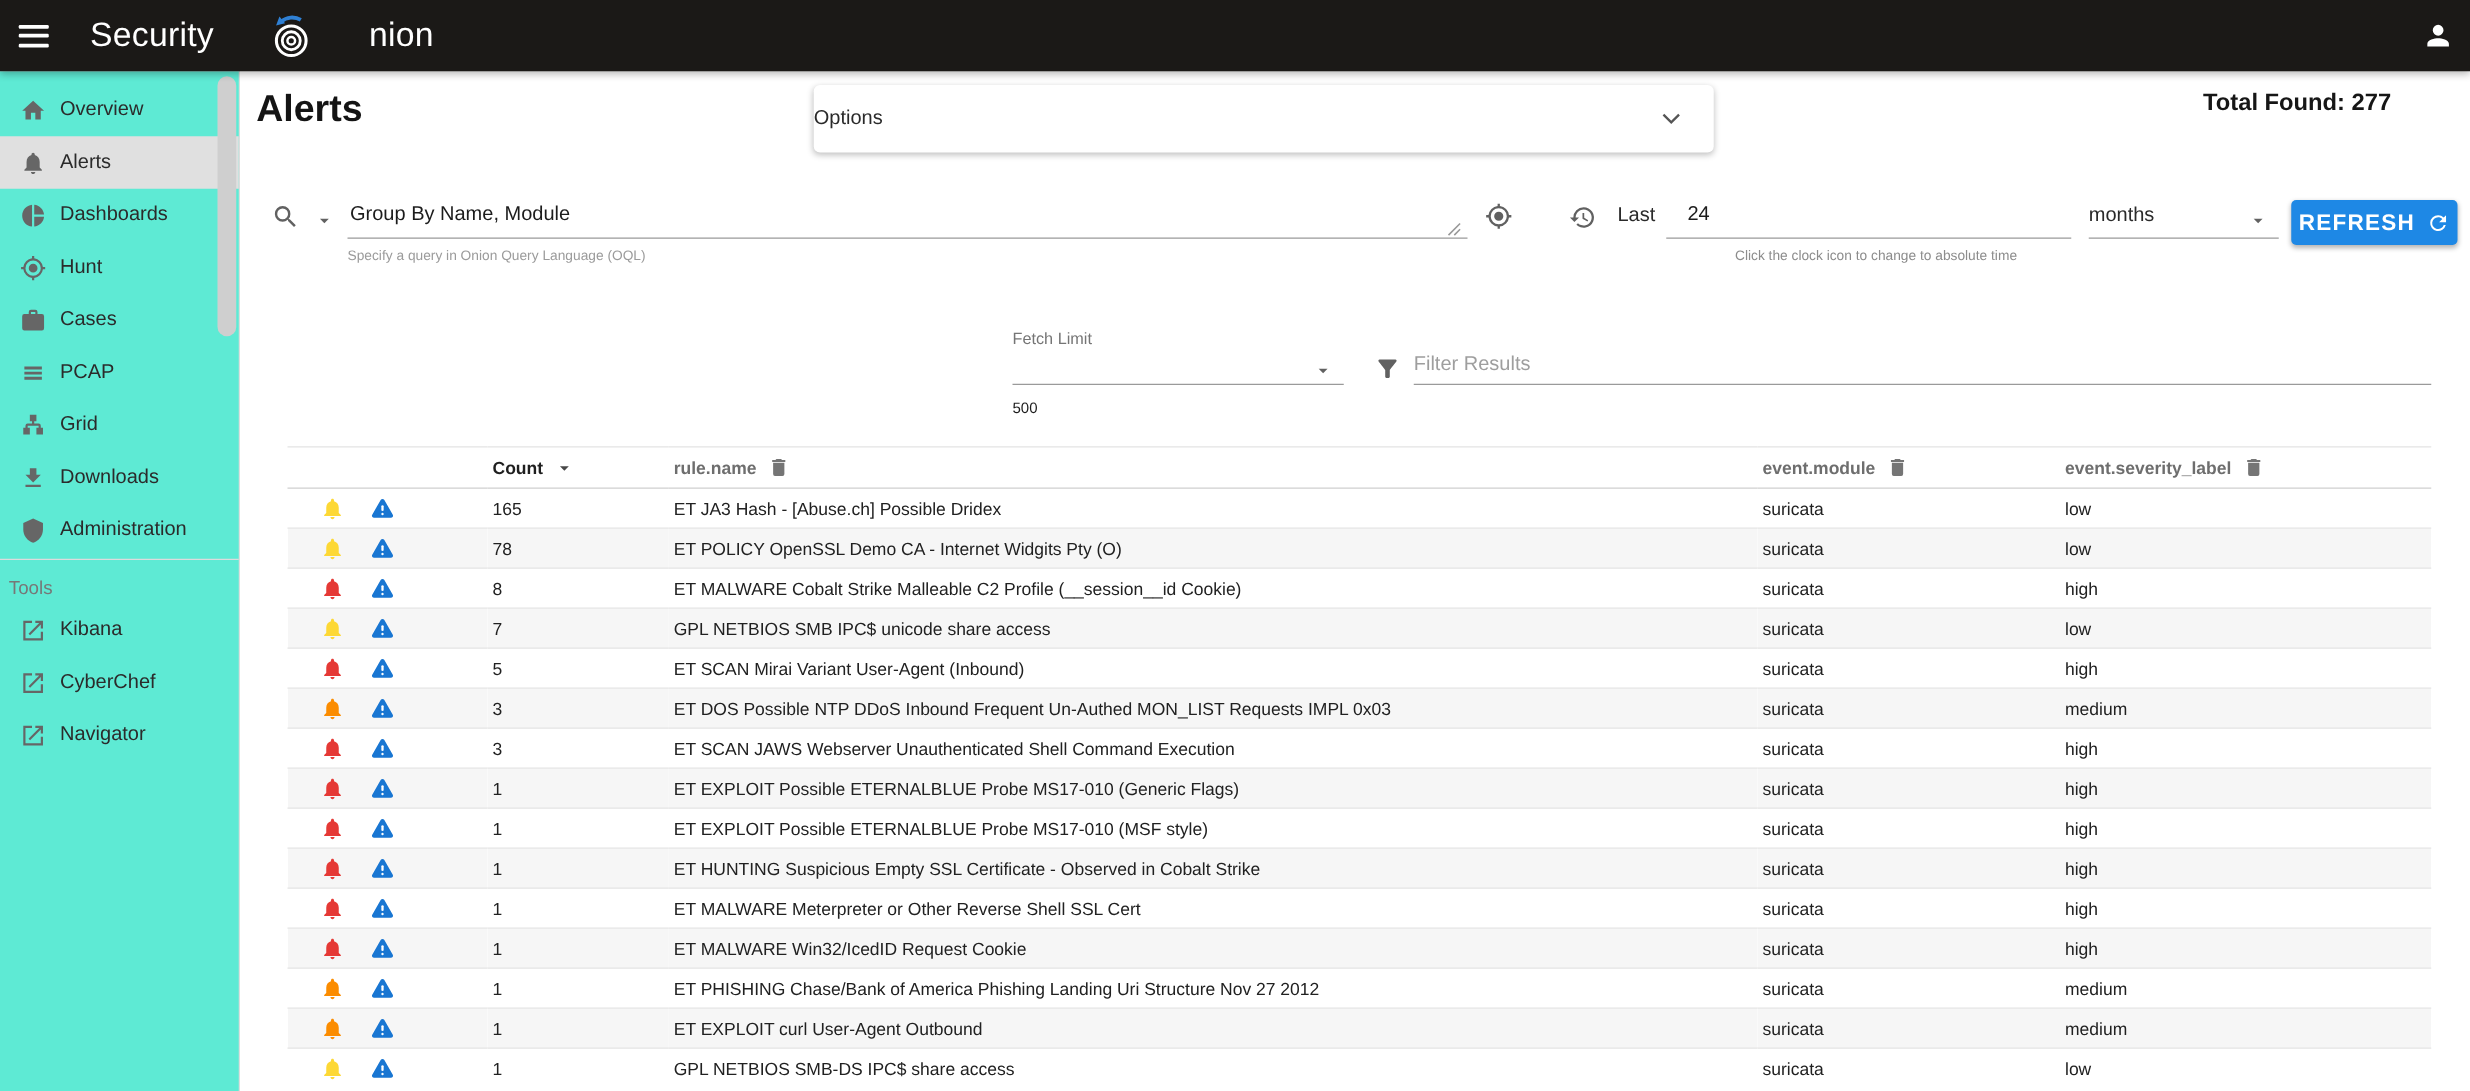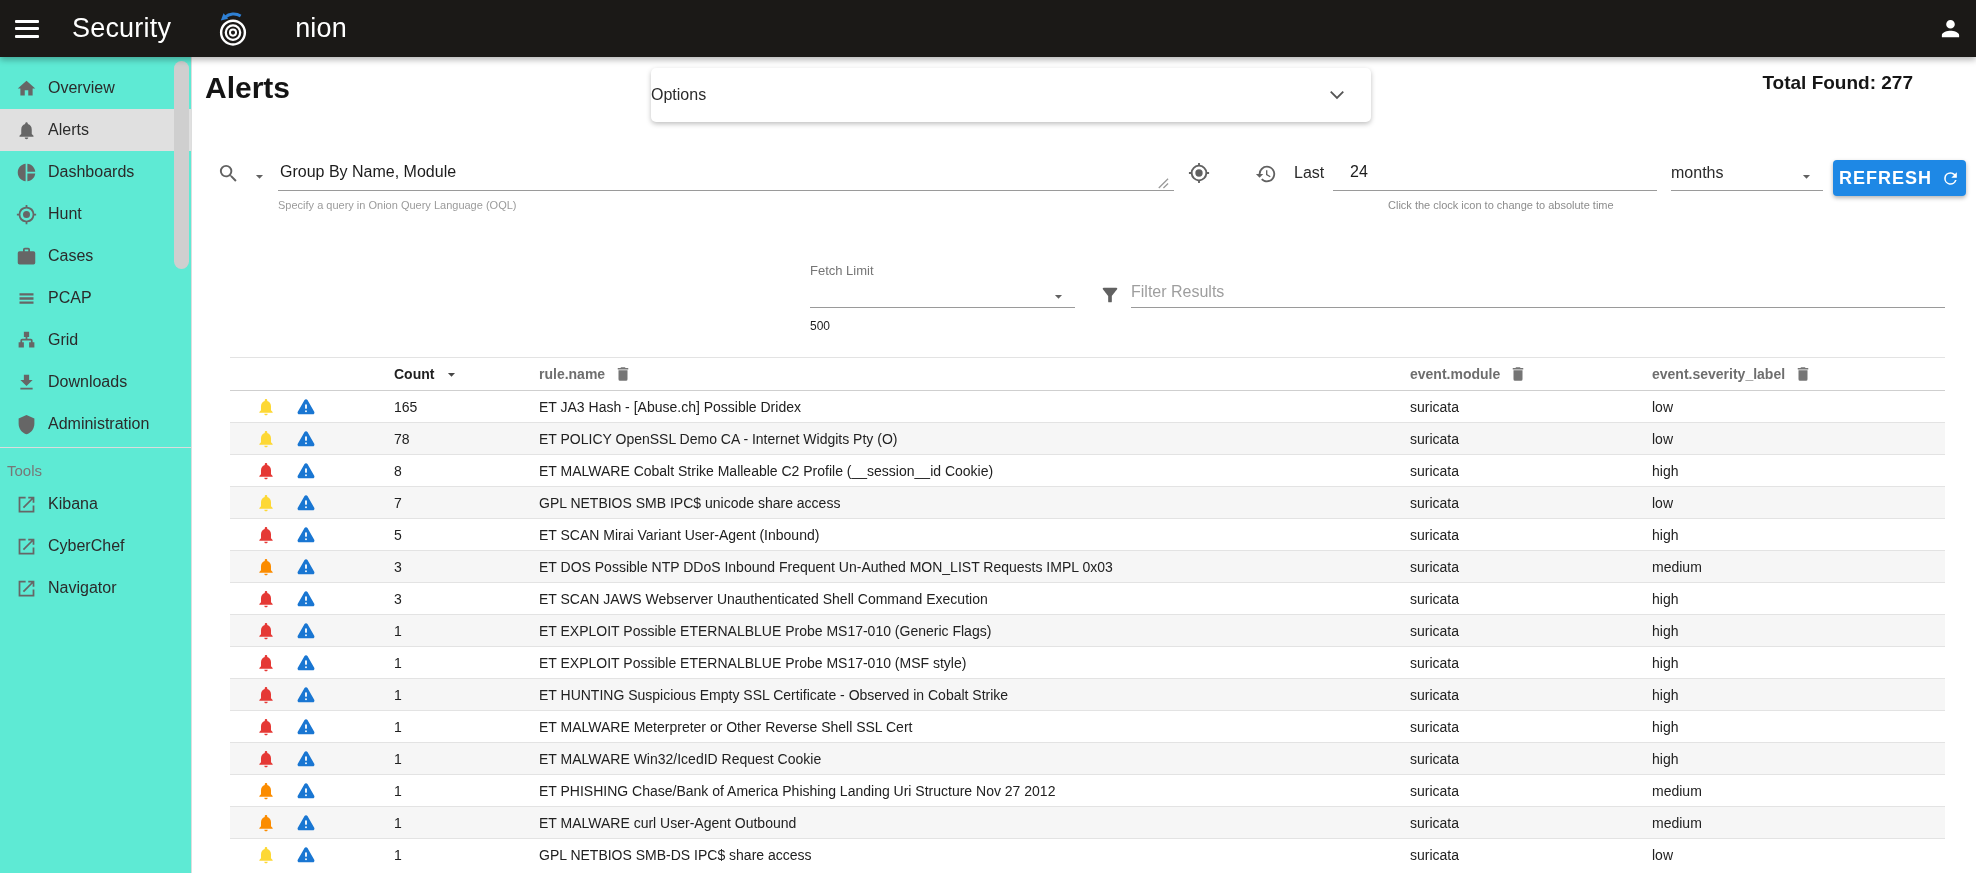--- a/index.html
+++ b/index.html
@@ -554,21 +554,21 @@
                 <path class="bellpath" d="M12 22c1.1 0 2-.9 2-2h-4c0 1.1.9 2 2 2zm6-6v-5c0-3.07-1.63-5.64-4.5-6.32V4c0-.83-.67-1.5-1.5-1.5s-1.5.67-1.5 1.5v.68C7.64 5.36 6 7.92 6 11v5l-2 2v1h16v-1l-2-2z" fill="#FB8C00"></path>
               </svg>
       <svg width="20" height="20" viewBox="0 0 24 24">
         <path class="tripath" d="M12 2.6c.73 0 1.4.38 1.77 1.02l8.1 14.02c.37.64.37 1.42 0 2.06a2.04 2.04 0 0 1-1.78 1.03H3.9c-.73 0-1.4-.39-1.77-1.03a2.06 2.06 0 0 1 0-2.06l8.1-14.02A2.04 2.04 0 0 1 12 2.6z" fill="#1976D2"></path>
         <rect x="10.9" y="8.6" width="2.2" height="5.6" rx="1.1" fill="#fff"></rect>
         <rect x="10.9" y="15.9" width="2.2" height="2.4" rx="1.1" fill="#fff"></rect>
       </svg>
     </span>
           </td>
     <td>1</td>
-    <td>ET MALWARE curl User-Agent Outbound</td>
+    <td>ET EXPLOIT curl User-Agent Outbound</td>
     <td>suricata</td>
     <td>medium</td>
   </tr>
         <tr>
     <td>
             <span class="cell-icons">
       <svg width="20" height="20" viewBox="0 0 24 24">
                 <path class="bellpath" d="M12 22c1.1 0 2-.9 2-2h-4c0 1.1.9 2 2 2zm6-6v-5c0-3.07-1.63-5.64-4.5-6.32V4c0-.83-.67-1.5-1.5-1.5s-1.5.67-1.5 1.5v.68C7.64 5.36 6 7.92 6 11v5l-2 2v1h16v-1l-2-2z" fill="#FDD835"></path>
               </svg>
       <svg width="20" height="20" viewBox="0 0 24 24">

